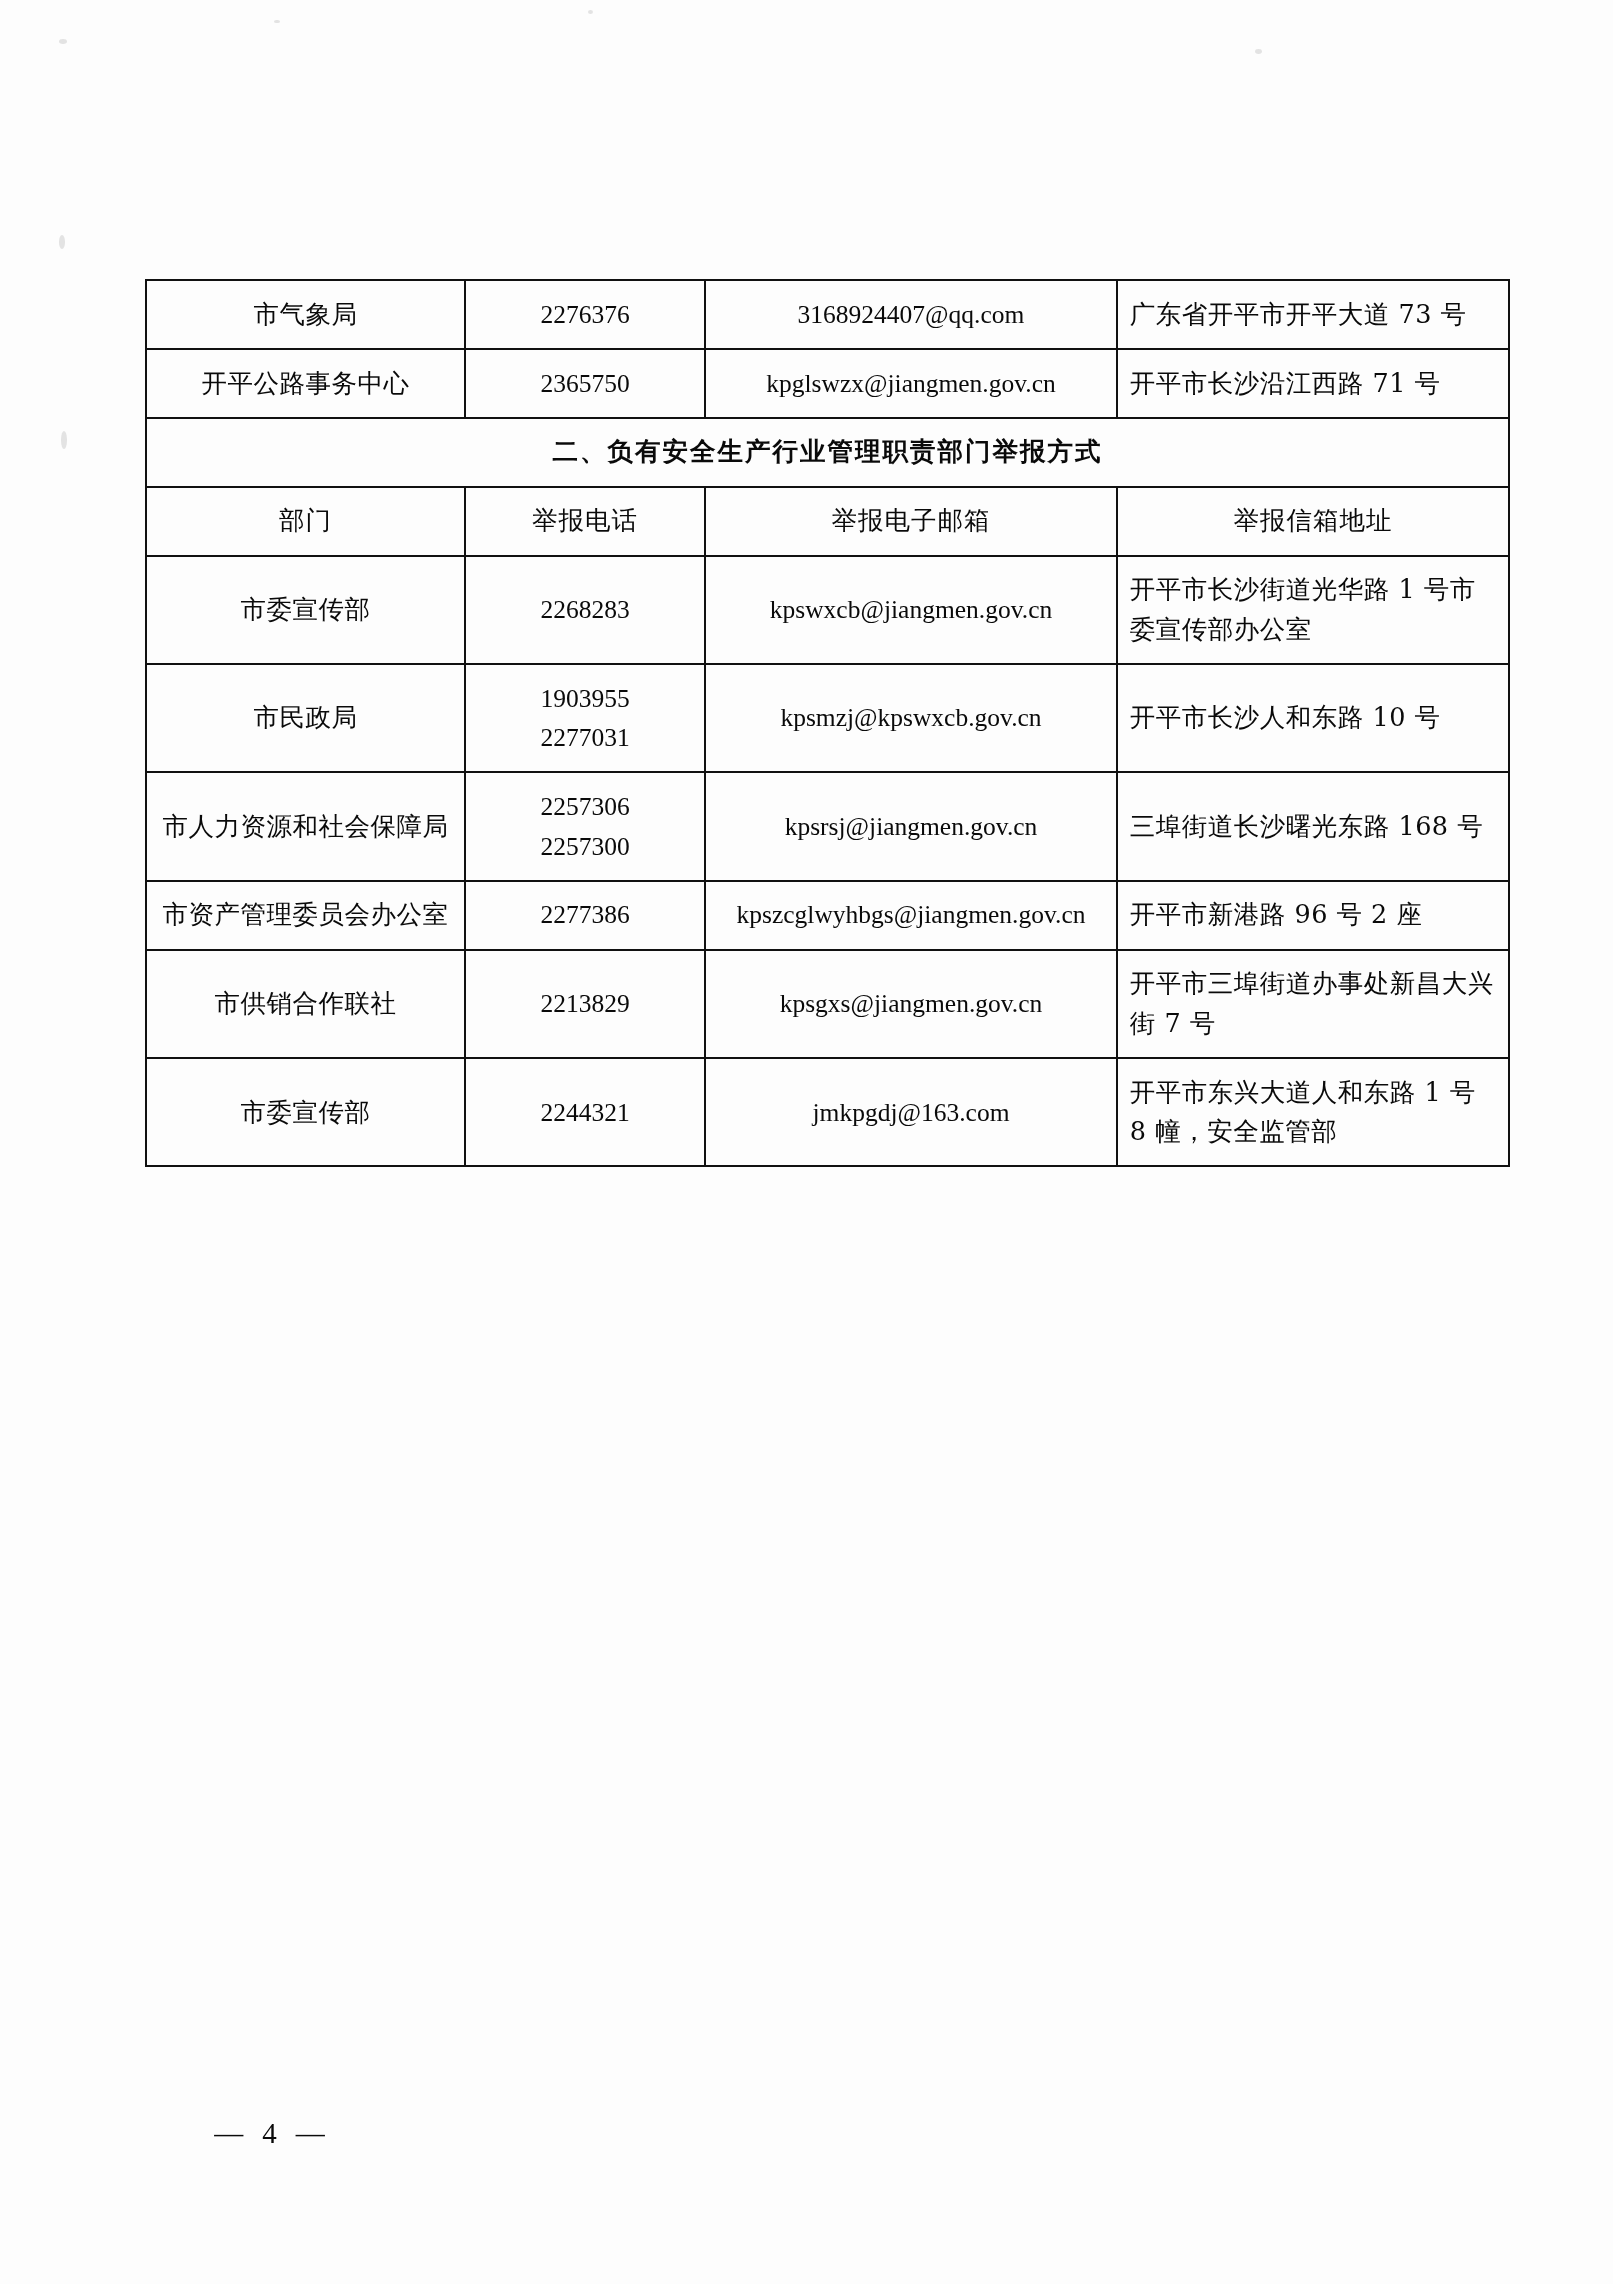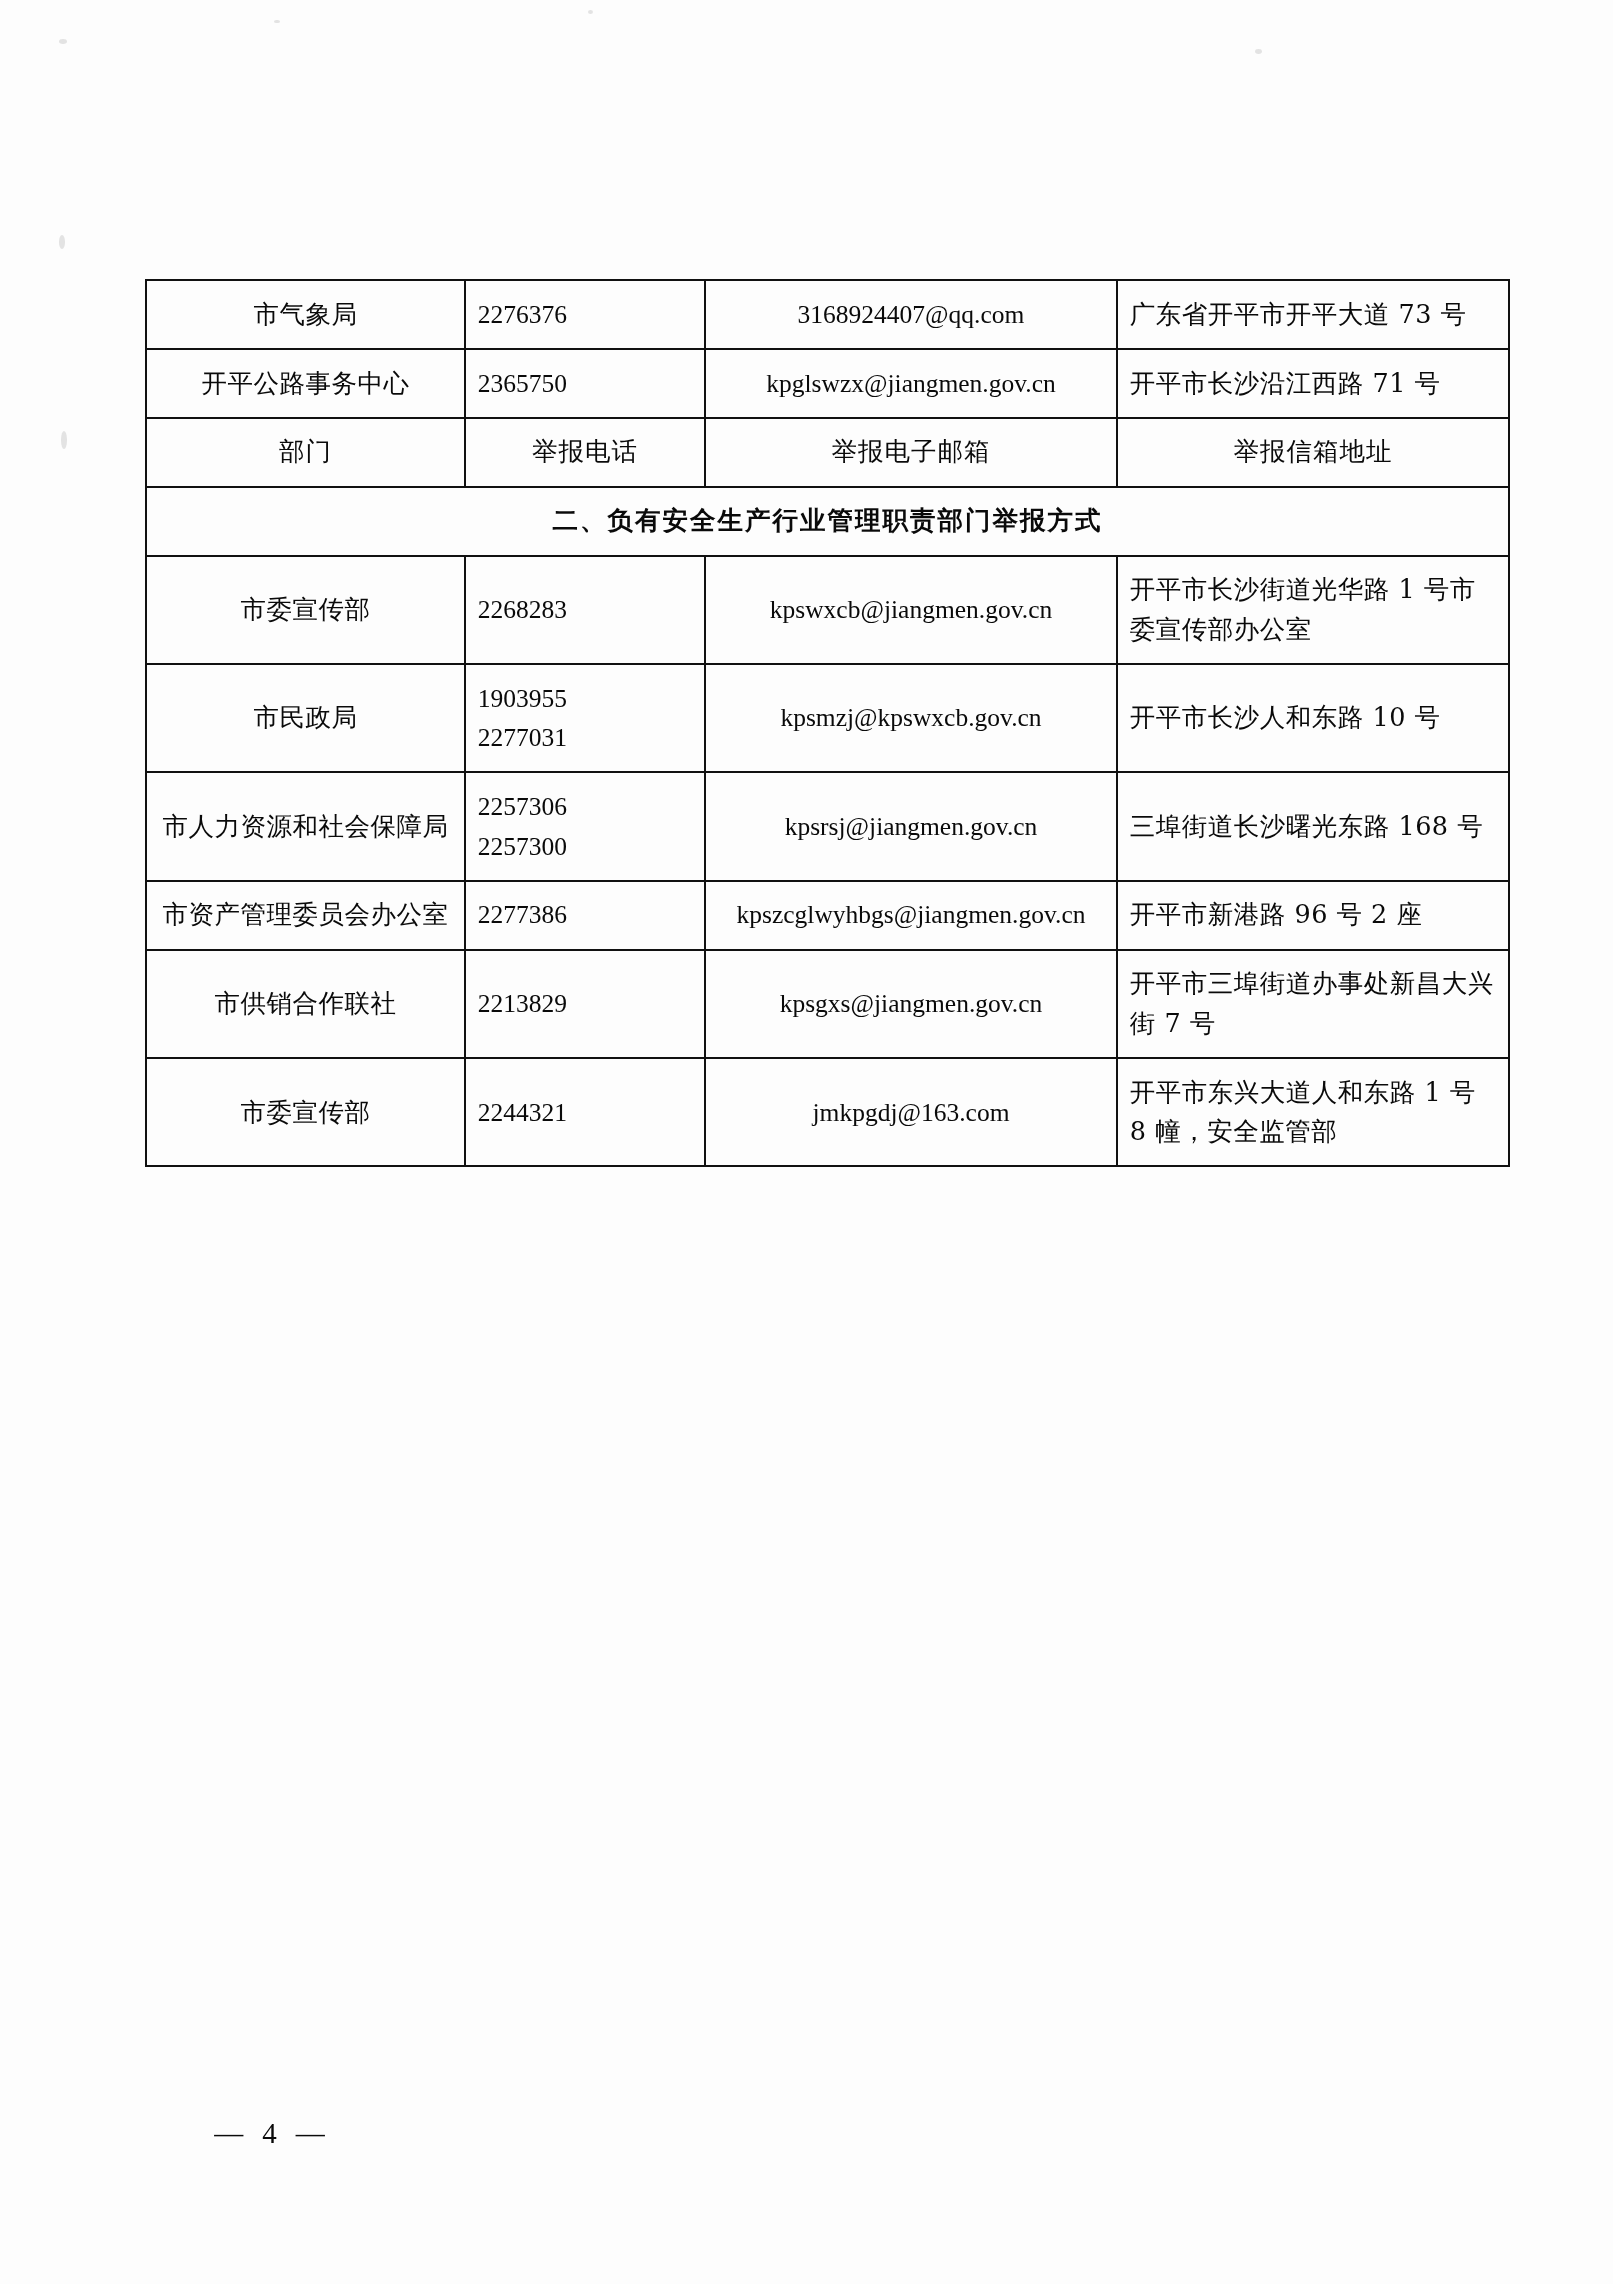--- a/index.html
+++ b/index.html
@@ -89,21 +89,21 @@
     line-height: 1.5;
     border-radius: 11px;
   }
   .dept-cell {
     font-size: 26.5px;
     text-align: center;
     line-height: 1.6;
   }
   .phone-cell {
     font-size: 26.5px;
-    text-align: left;
+    text-align: center;
     line-height: 1.6;
   }
 
   .page-number {
     position: absolute;
     left: 0;
     top: 2117px;
     width: 100%;
     text-align: center;
     font-size: 29px;
@@ -153,28 +153,28 @@
         </tr>
 
         <tr>
           <td class="dept-cell cn">开平公路事务中心</td>
           <td class="phone-cell num">2365750</td>
           <td class="email-cell latin">kpglswzx@jiangmen.gov.cn</td>
           <td class="addr-cell cn">开平市长沙沿江西路 71 号</td>
         </tr>
 
         <tr>
+          <td colspan="4" class="section-title-cell cn">二、负有安全生产行业管理职责部门举报方式</td>
+        </tr>
+
+        <tr>
           <td class="header-cell cn">部门</td>
           <td class="header-cell cn">举报电话</td>
           <td class="header-cell cn">举报电子邮箱</td>
           <td class="header-cell cn">举报信箱地址</td>
-        </tr>
-
-        <tr>
-          <td colspan="4" class="section-title-cell cn">二、负有安全生产行业管理职责部门举报方式</td>
         </tr>
 
         <tr>
           <td class="dept-cell cn">市委宣传部</td>
           <td class="phone-cell num">2268283</td>
           <td class="email-cell latin">kpswxcb@jiangmen.gov.cn</td>
           <td class="addr-cell cn">开平市长沙街道光华路 1 号市委宣传部办公室</td>
         </tr>
 
 

